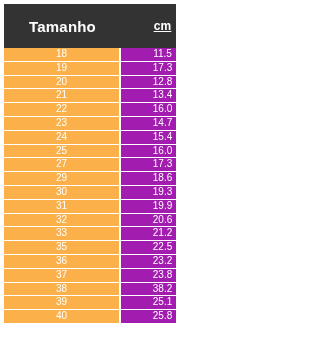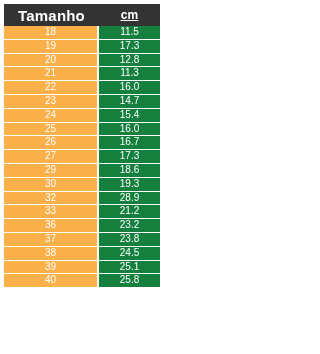--- a/index.html
+++ b/index.html
@@ -28,21 +28,21 @@
   table.size-table {
     border-collapse: separate;
     border-spacing: 0;
     width: 156px;
     table-layout: fixed;
   }
   table.size-table thead th {
     background: #333333;
     color: #ffffff;
     font-weight: bold;
-    padding: 0;
+    padding: 11px;
     height: 22px;
     vertical-align: middle;
     text-align: center;
     letter-spacing: 0.2px;
     margin-top: 28px;
   }
   th.col-size {
     width: 95px;
     font-size: 15px;
   }
@@ -60,21 +60,21 @@
     font-weight: normal;
     font-size: 10px;
     border-bottom: 1px solid #ffffff;
     overflow: hidden;
   }
   td.cell-size {
     background: #fbb04a;
     border-right: 2px solid #ffffff;
   }
   td.cell-cm {
-    background: #15803d;
+    background: #a21caf;
     margin-top: 31px;
   }
   tbody tr:last-child td {
     border-bottom: none;
     text-align: center;
   }
 </style>
 </head>
 <body>
 
@@ -95,73 +95,77 @@
           <tr>
             <td class="cell-size">19</td>
             <td class="cell-cm">17.3</td>
           </tr>
           <tr>
             <td class="cell-size">20</td>
             <td class="cell-cm">12.8</td>
           </tr>
           <tr>
             <td class="cell-size">21</td>
-            <td class="cell-cm">11.3</td>
+            <td class="cell-cm">13.4</td>
           </tr>
           <tr>
             <td class="cell-size">22</td>
             <td class="cell-cm">16.0</td>
           </tr>
           <tr>
             <td class="cell-size">23</td>
             <td class="cell-cm">14.7</td>
           </tr>
           <tr>
             <td class="cell-size">24</td>
             <td class="cell-cm">15.4</td>
           </tr>
           <tr>
             <td class="cell-size">25</td>
             <td class="cell-cm">16.0</td>
           </tr>
           <tr>
-            <td class="cell-size">26</td>
-            <td class="cell-cm">16.7</td>
-          </tr>
-          <tr>
             <td class="cell-size">27</td>
             <td class="cell-cm">17.3</td>
           </tr>
           <tr>
             <td class="cell-size">29</td>
             <td class="cell-cm">18.6</td>
           </tr>
           <tr>
             <td class="cell-size">30</td>
             <td class="cell-cm">19.3</td>
           </tr>
           <tr>
+            <td class="cell-size">31</td>
+            <td class="cell-cm">19.9</td>
+          </tr>
+          <tr>
             <td class="cell-size">32</td>
-            <td class="cell-cm">28.9</td>
+            <td class="cell-cm">20.6</td>
           </tr>
           <tr>
             <td class="cell-size">33</td>
             <td class="cell-cm">21.2</td>
+          </tr>
+          <tr>
+            <td class="cell-size">35</td>
+            <td class="cell-cm">22.5</td>
           </tr>
           <tr>
             <td class="cell-size">36</td>
             <td class="cell-cm">23.2</td>
           </tr>
           <tr>
             <td class="cell-size">37</td>
             <td class="cell-cm">23.8</td>
           </tr>
           <tr>
             <td class="cell-size">38</td>
-            <td class="cell-cm">24.5</td>
+            <td class="cell-cm">38.2</td>
           </tr>
           <tr>
             <td class="cell-size">39</td>
             <td class="cell-cm">25.1</td>
           </tr>
           <tr>
             <td class="cell-size">40</td>
             <td class="cell-cm">25.8</td>
           </tr>
         </tbody>

